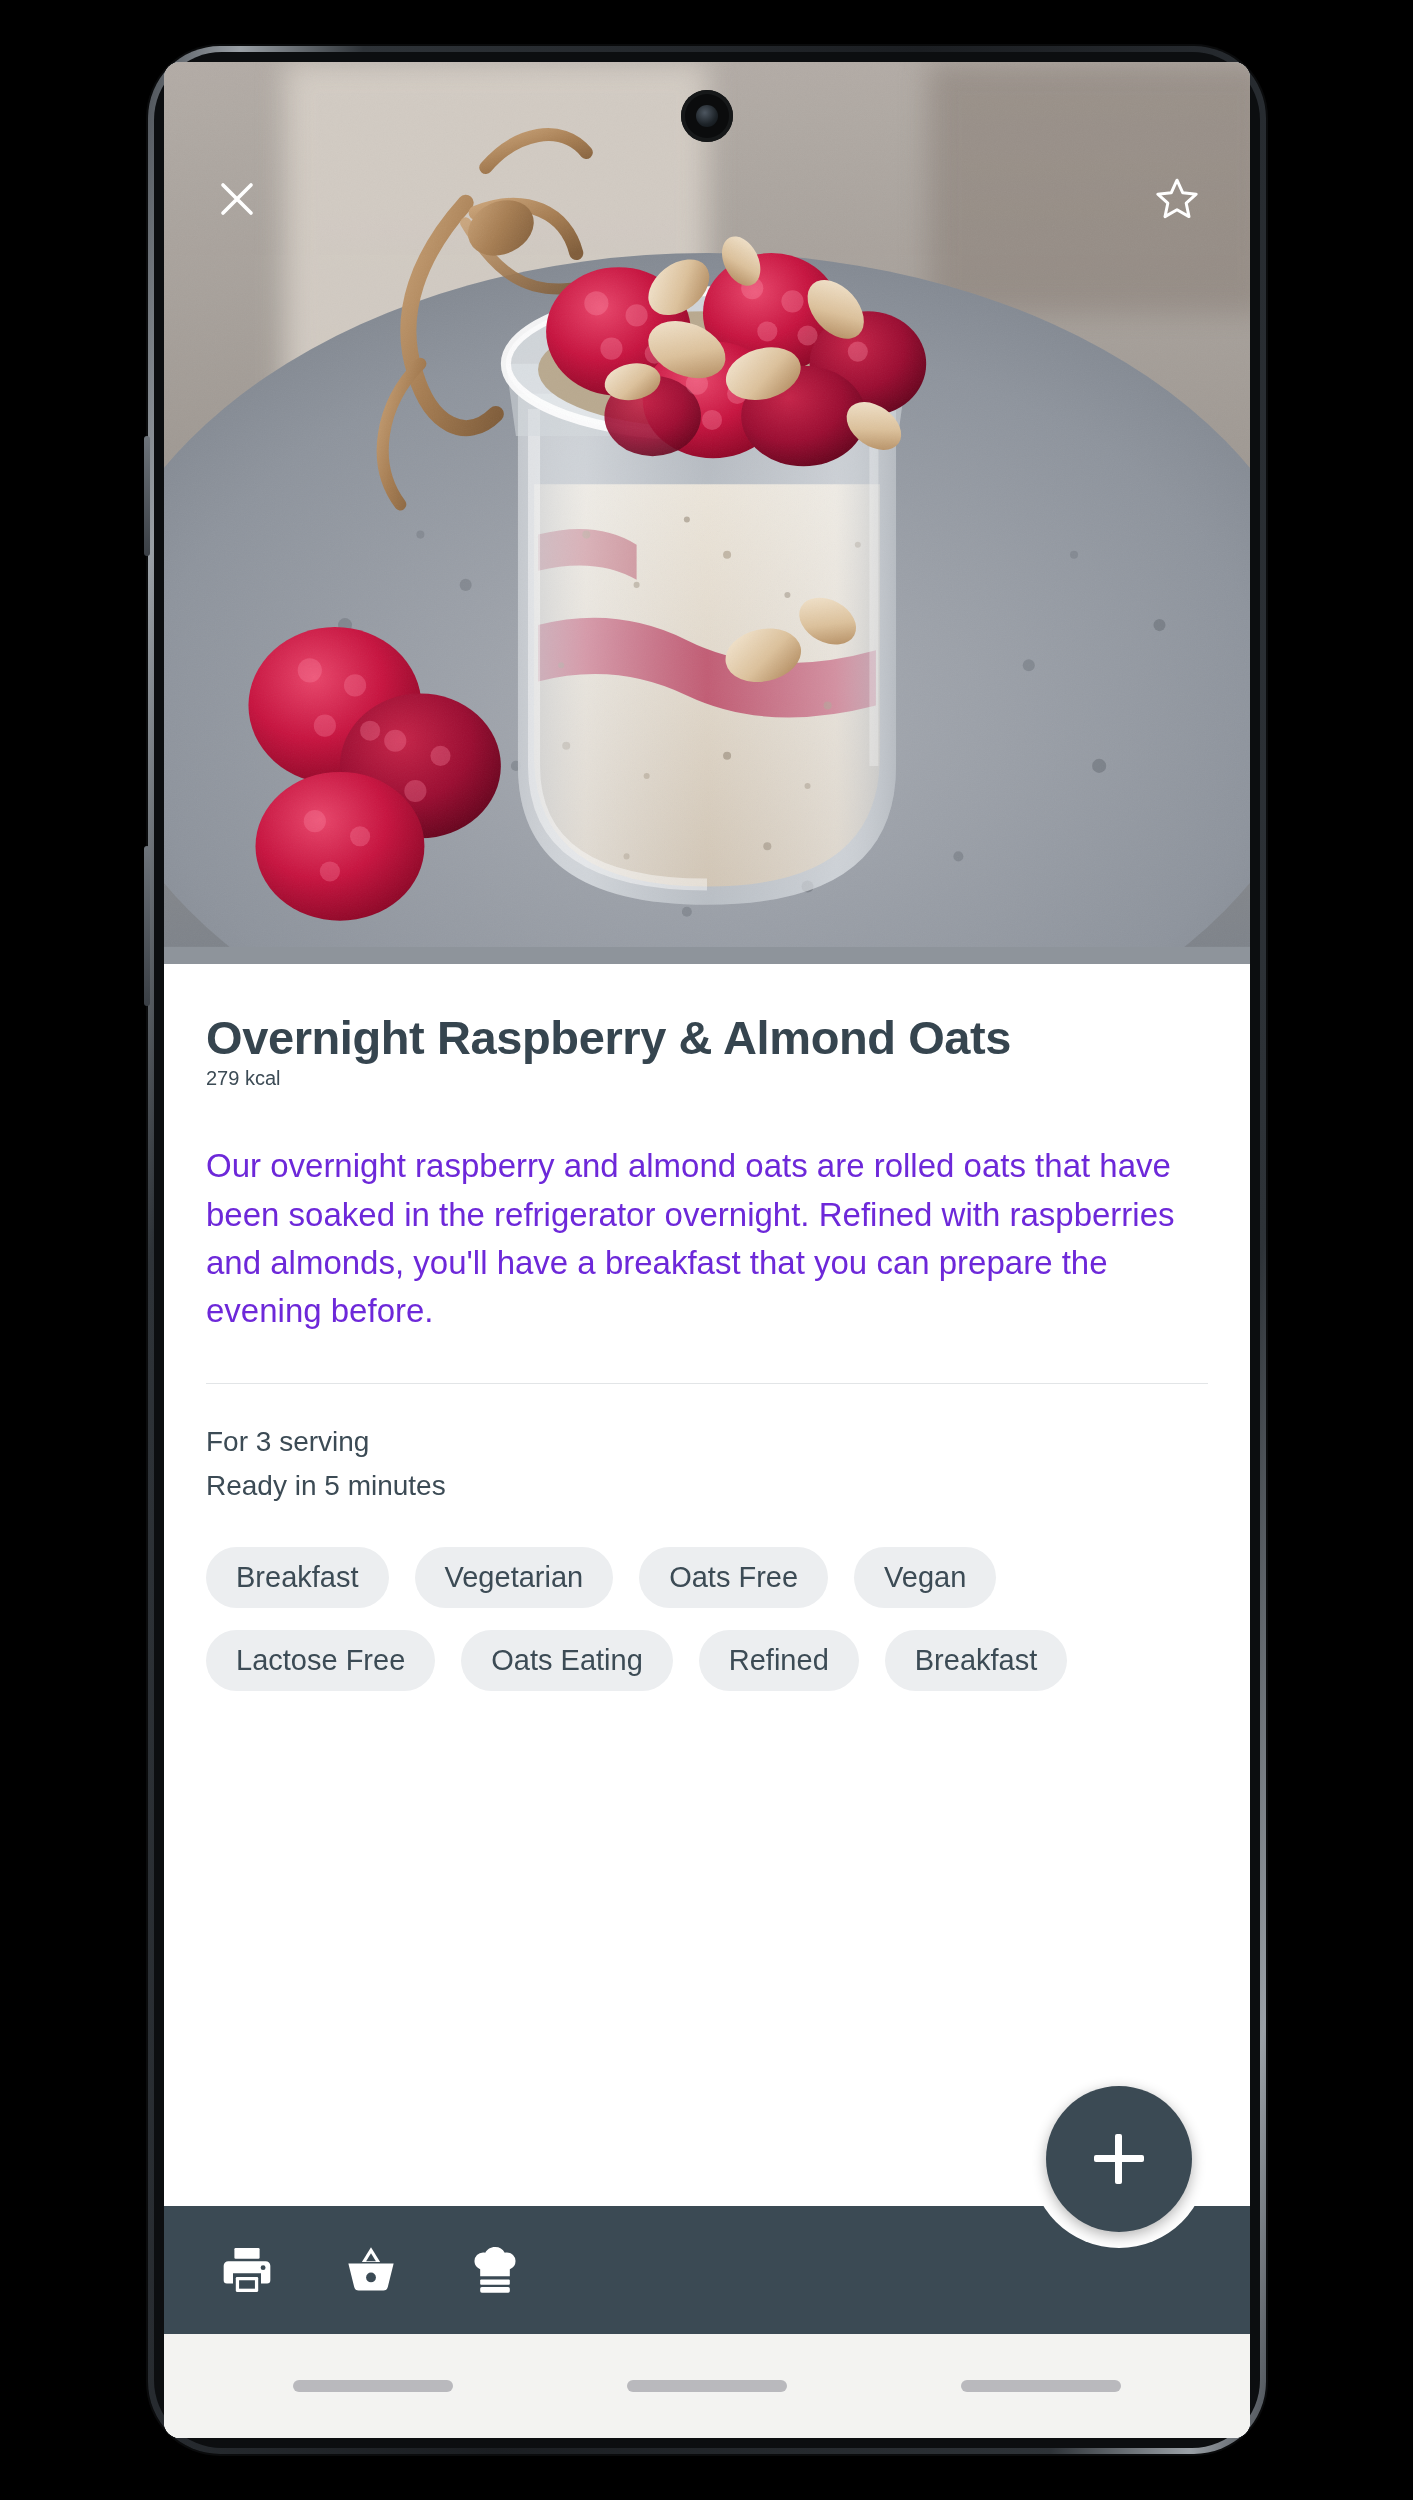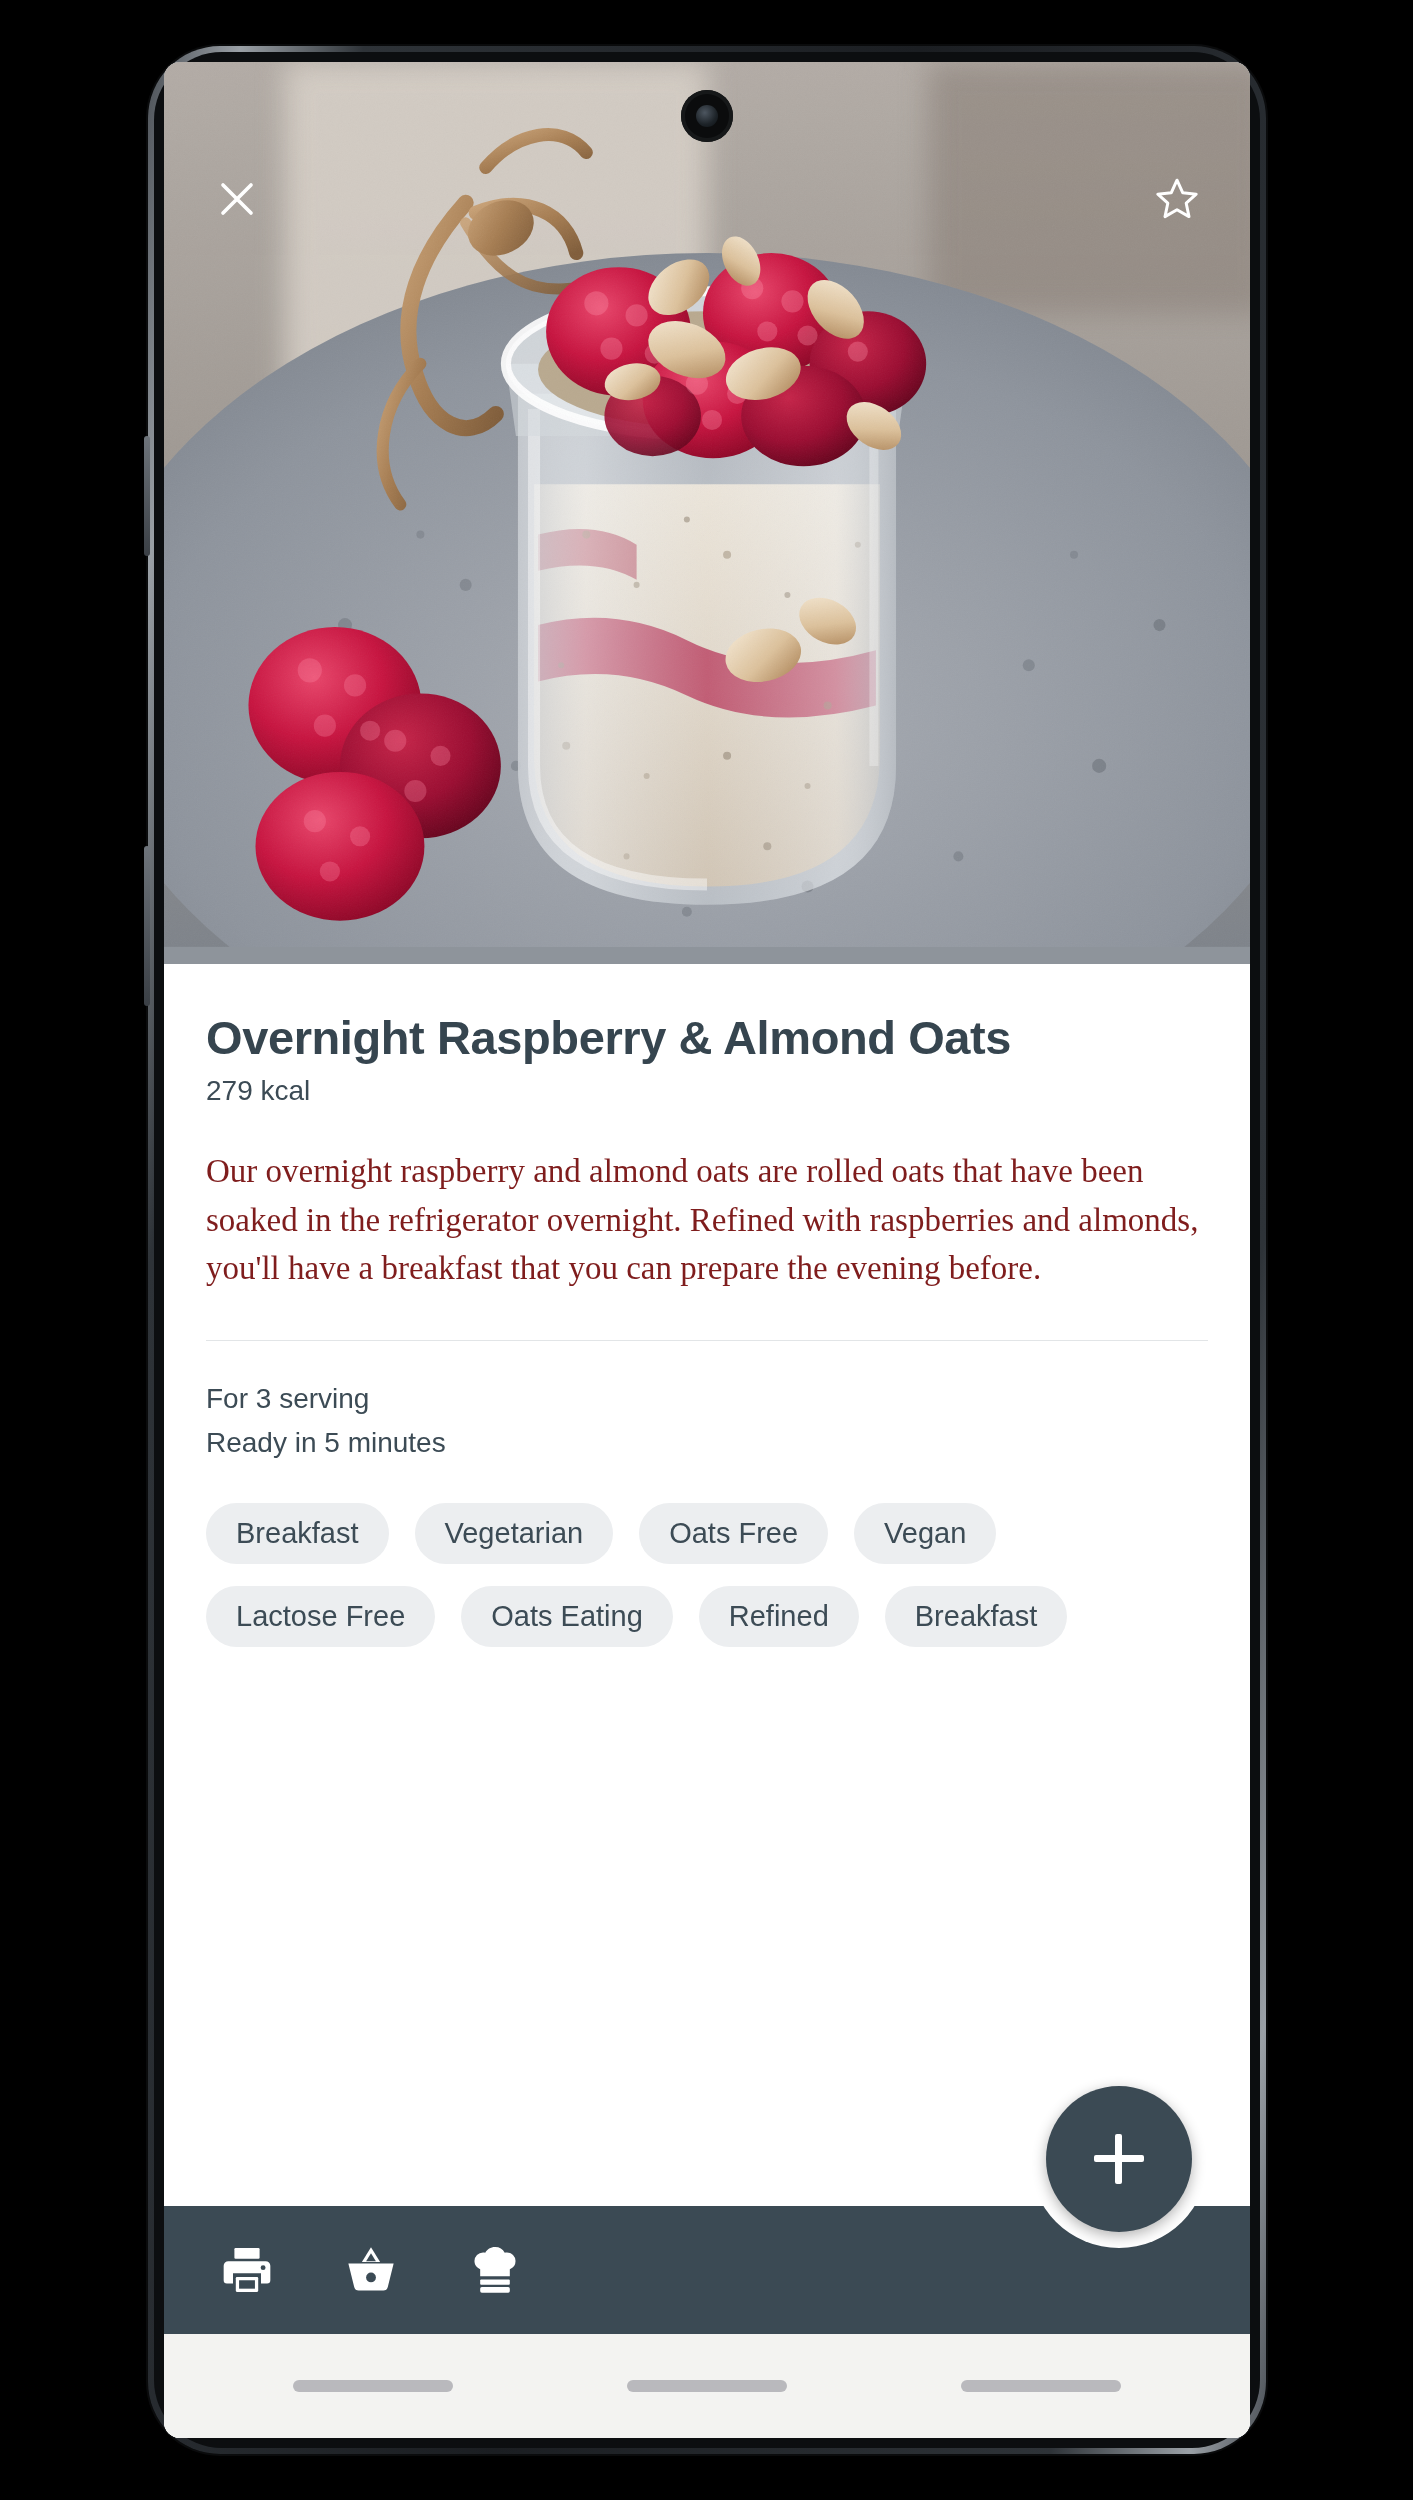--- a/index.html
+++ b/index.html
@@ -113,30 +113,29 @@
 
   .recipe-title {
     font-size: 47px;
     line-height: 1.18;
     font-weight: 700;
     color: #36454f;
     letter-spacing: -0.4px;
     max-width: 880px;
   }
   .recipe-kcal {
-    margin-top: 10px;
-    font-size: 28px;
+    margin-top: 2px;
+    font-size: 20px;
     color: #3c4b55;
   }
   .recipe-desc {
-    margin-top: 40px;
+    margin-top: 52px;
     font-size: 33px;
     line-height: 1.46;
-    color: #7f1d1d;
-    font-family: Liberation Serif, serif;
+    color: #6d28d9;
   }
 
   .divider {
     margin-top: 48px;
     height: 1px;
     background: #e2e5e7;
   }
 
   .meta {
     display: flex;

